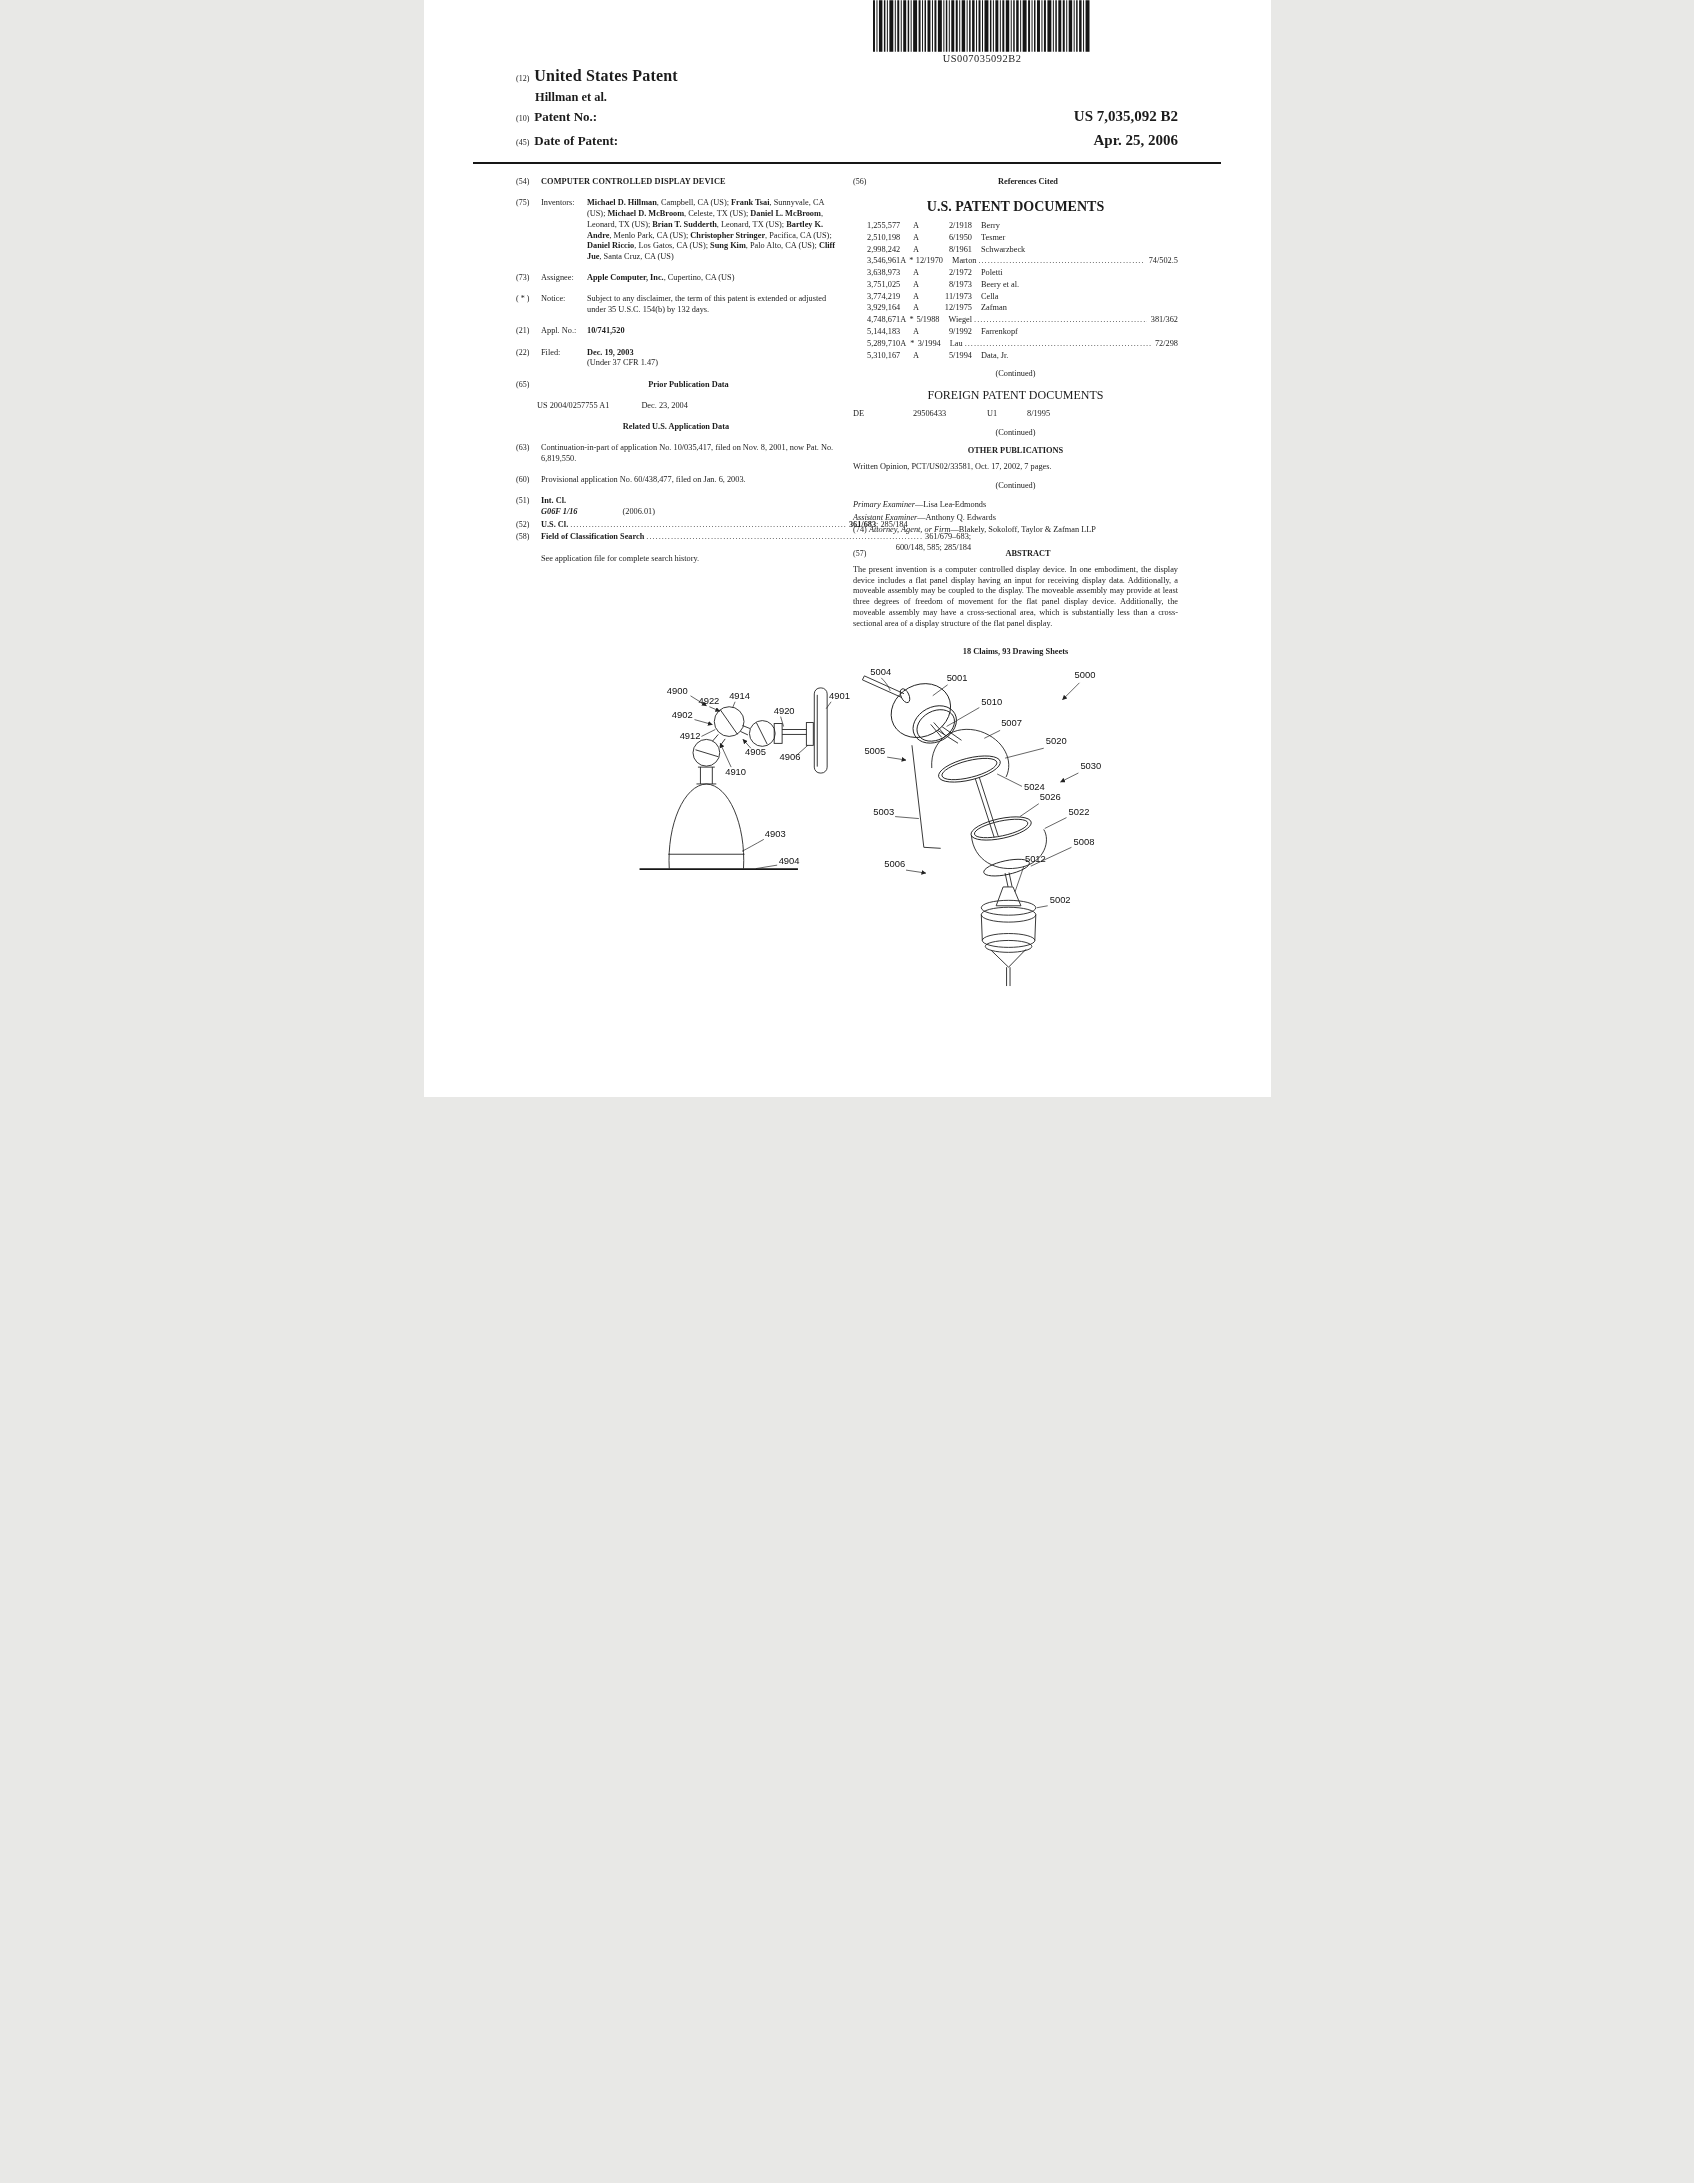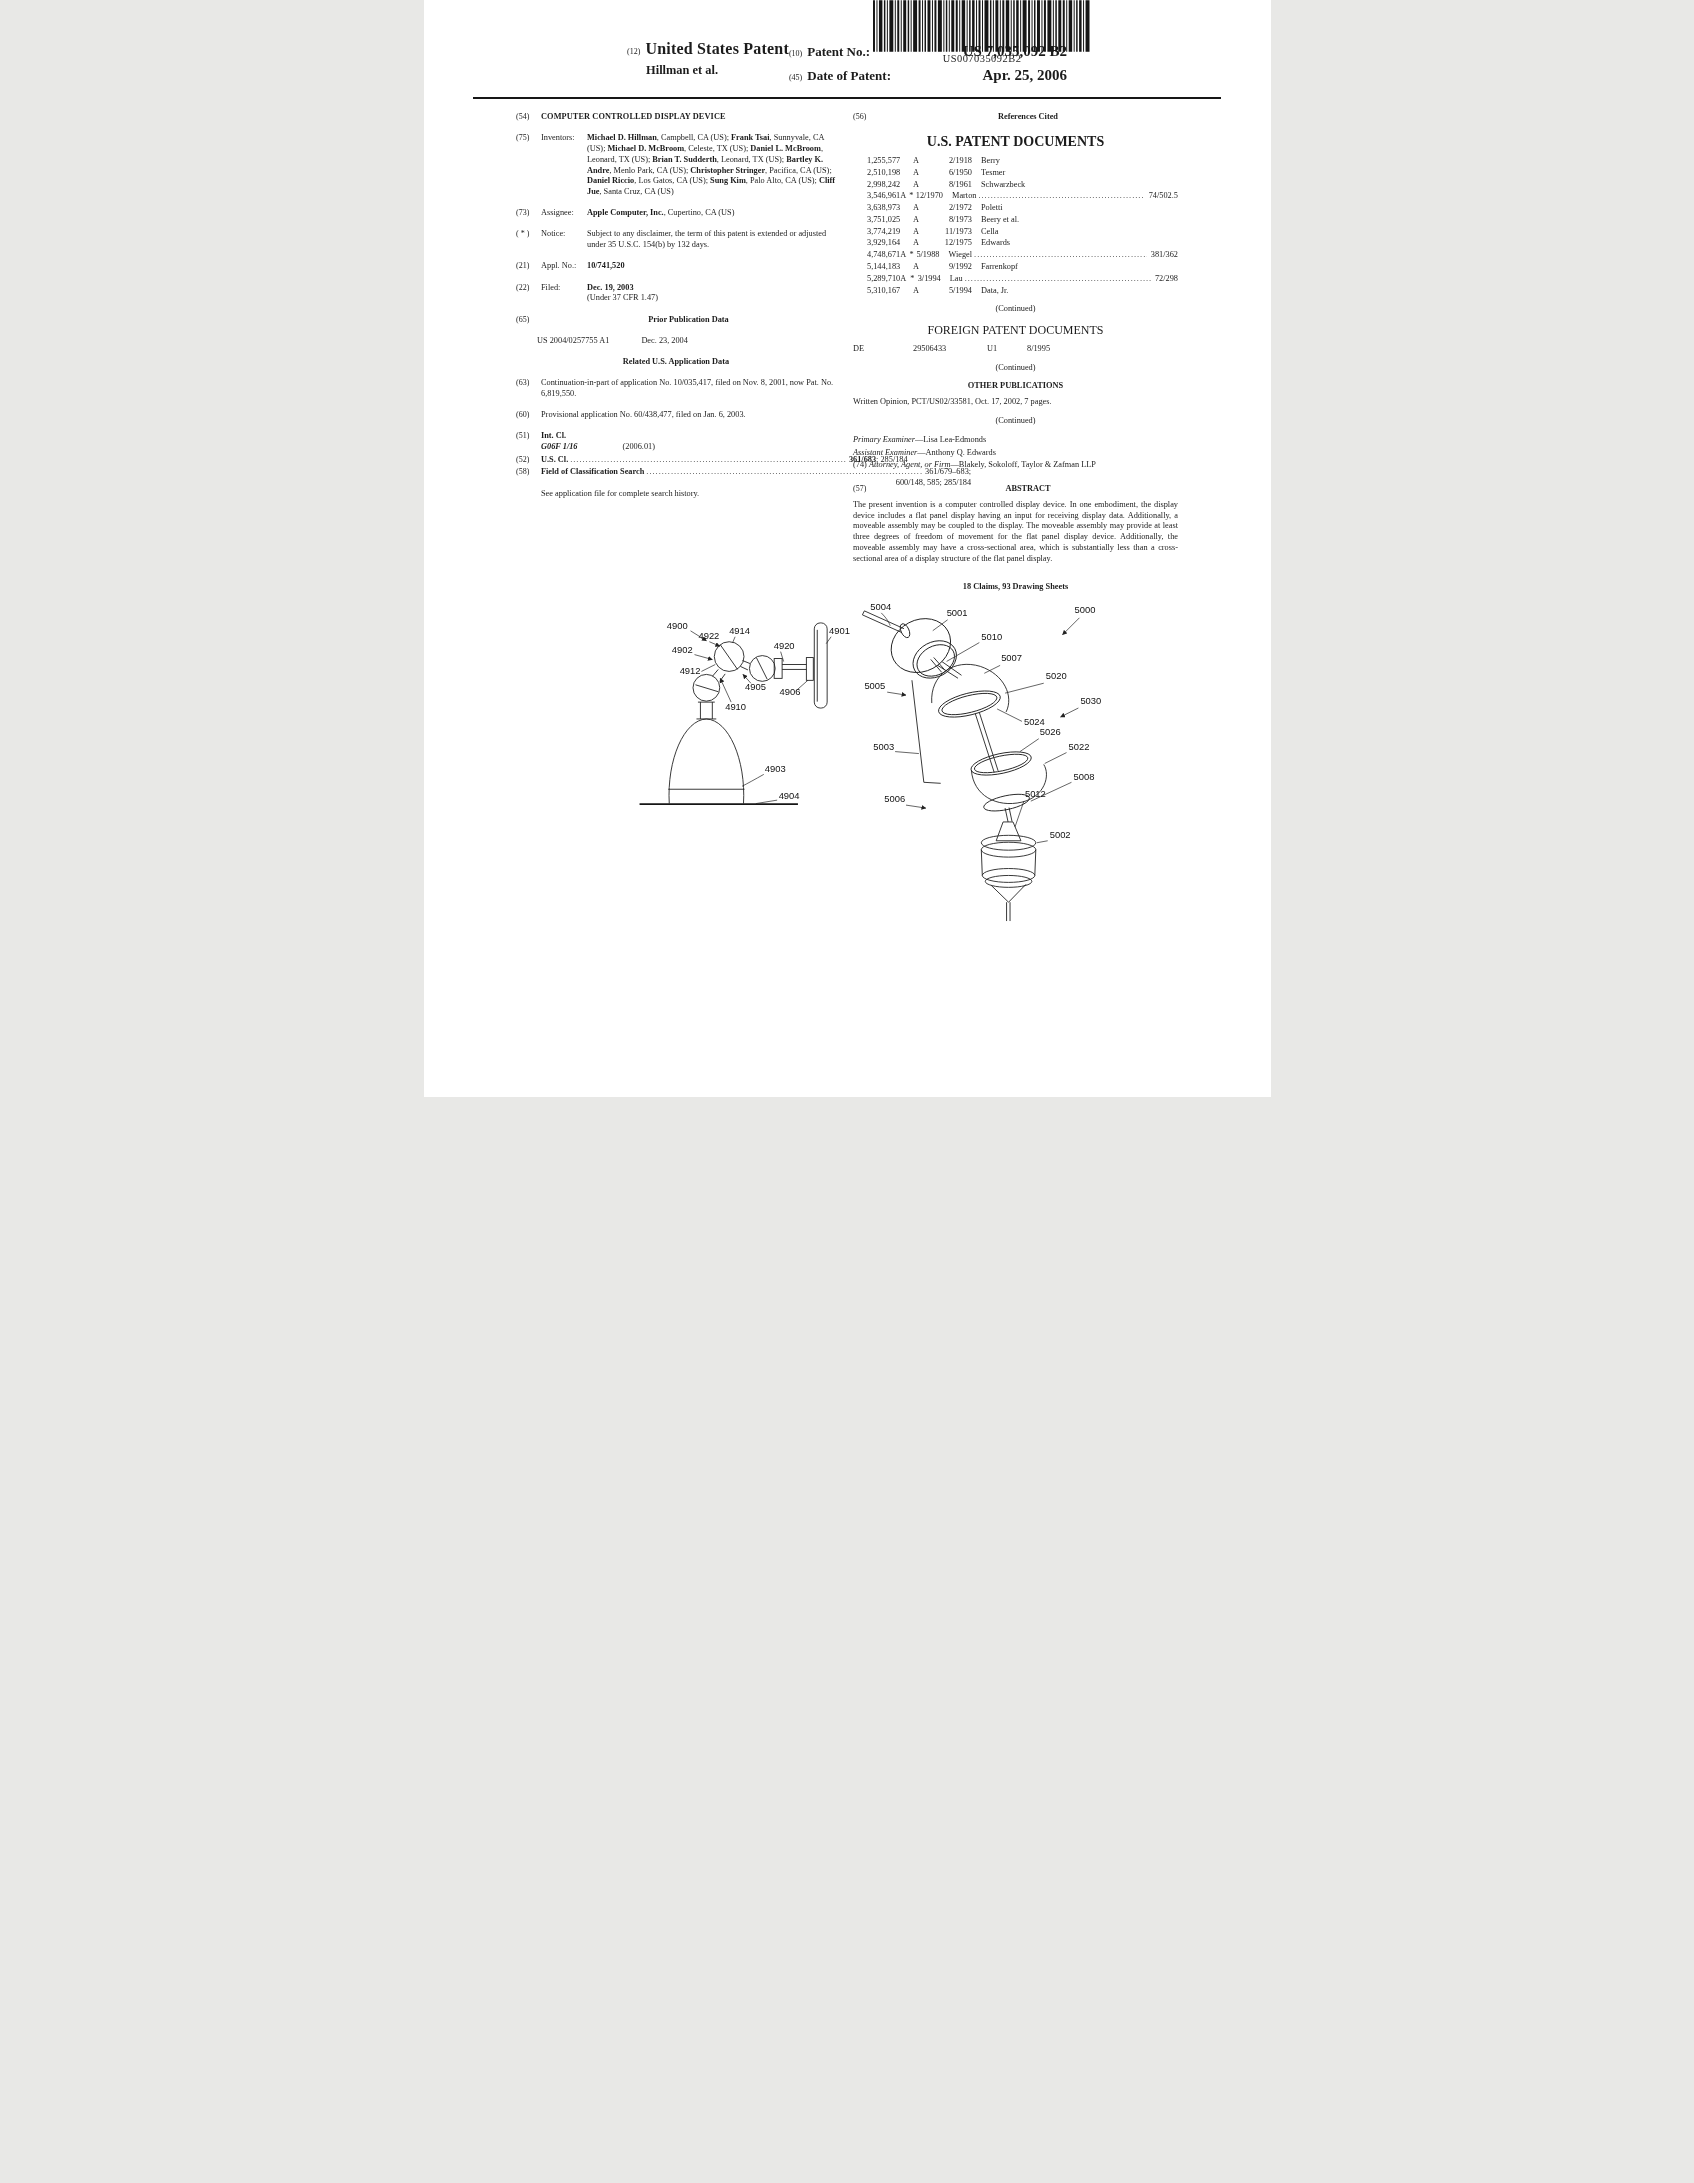--- a/index.html
+++ b/index.html
@@ -5,21 +5,21 @@
   html,body{margin:0;padding:0;background:#e8e8e6;}
   .page{
     position:relative;width:847px;height:1097px;margin:0 auto;background:#ffffff;
     font-family:"Liberation Serif","DejaVu Serif",serif;color:#1c1c1c;overflow:hidden;
   }
   
   .barcode-wrap{position:absolute;top:0;left:442px;width:233px;text-align:center;}
   .barcode{display:block;margin:0 auto;}
   .barcode-num{font-size:10.4px;letter-spacing:0.5px;margin-top:1px;}
   
-  .header{display:flex;justify-content:center;width:662px;margin:0 auto;padding-top:40px;}
+  .header{display:flex;justify-content:center;width:662px;margin:0 auto;padding-top:67px;flex-direction:column;}
   .code{font-size:8px;margin-right:5px;}
   .h-title-row{display:flex;align-items:baseline;}
   .us-title{font-size:16px;font-weight:bold;letter-spacing:0.2px;}
   .h-inventor{font-size:12.4px;font-weight:bold;margin:5px 0 0 19px;}
   .h-right{padding-top:3px;min-width:278px;}
   .h-row{display:flex;align-items:baseline;margin-bottom:7px;}
   .h-lbl{font-size:13px;font-weight:bold;width:114px;}
   .h-val{font-size:15px;font-weight:bold;margin-left:auto;}
   .rule{width:748px;margin:6px auto 0;border-top:2px solid #161616;}
   
@@ -311,21 +311,21 @@
             <span class="r-kind">A</span>
             <span class="r-star"></span>
             <span class="r-date">11/1973</span>
             <span class="r-name">Cella</span>
           </div>
         <div class="ref-row">
             <span class="r-num">3,929,164</span>
             <span class="r-kind">A</span>
             <span class="r-star"></span>
             <span class="r-date">12/1975</span>
-            <span class="r-name">Edwards</span>
+            <span class="r-name">Zafman</span>
           </div>
         <div class="ref-row">
             <span class="r-num">4,748,671</span>
             <span class="r-kind">A</span>
             <span class="r-star">*</span>
             <span class="r-date">5/1988</span>
             <span class="r-name">Wiegel</span>
             <span class="leader"></span>
             <span class="r-class">381/362</span>
           </div>

